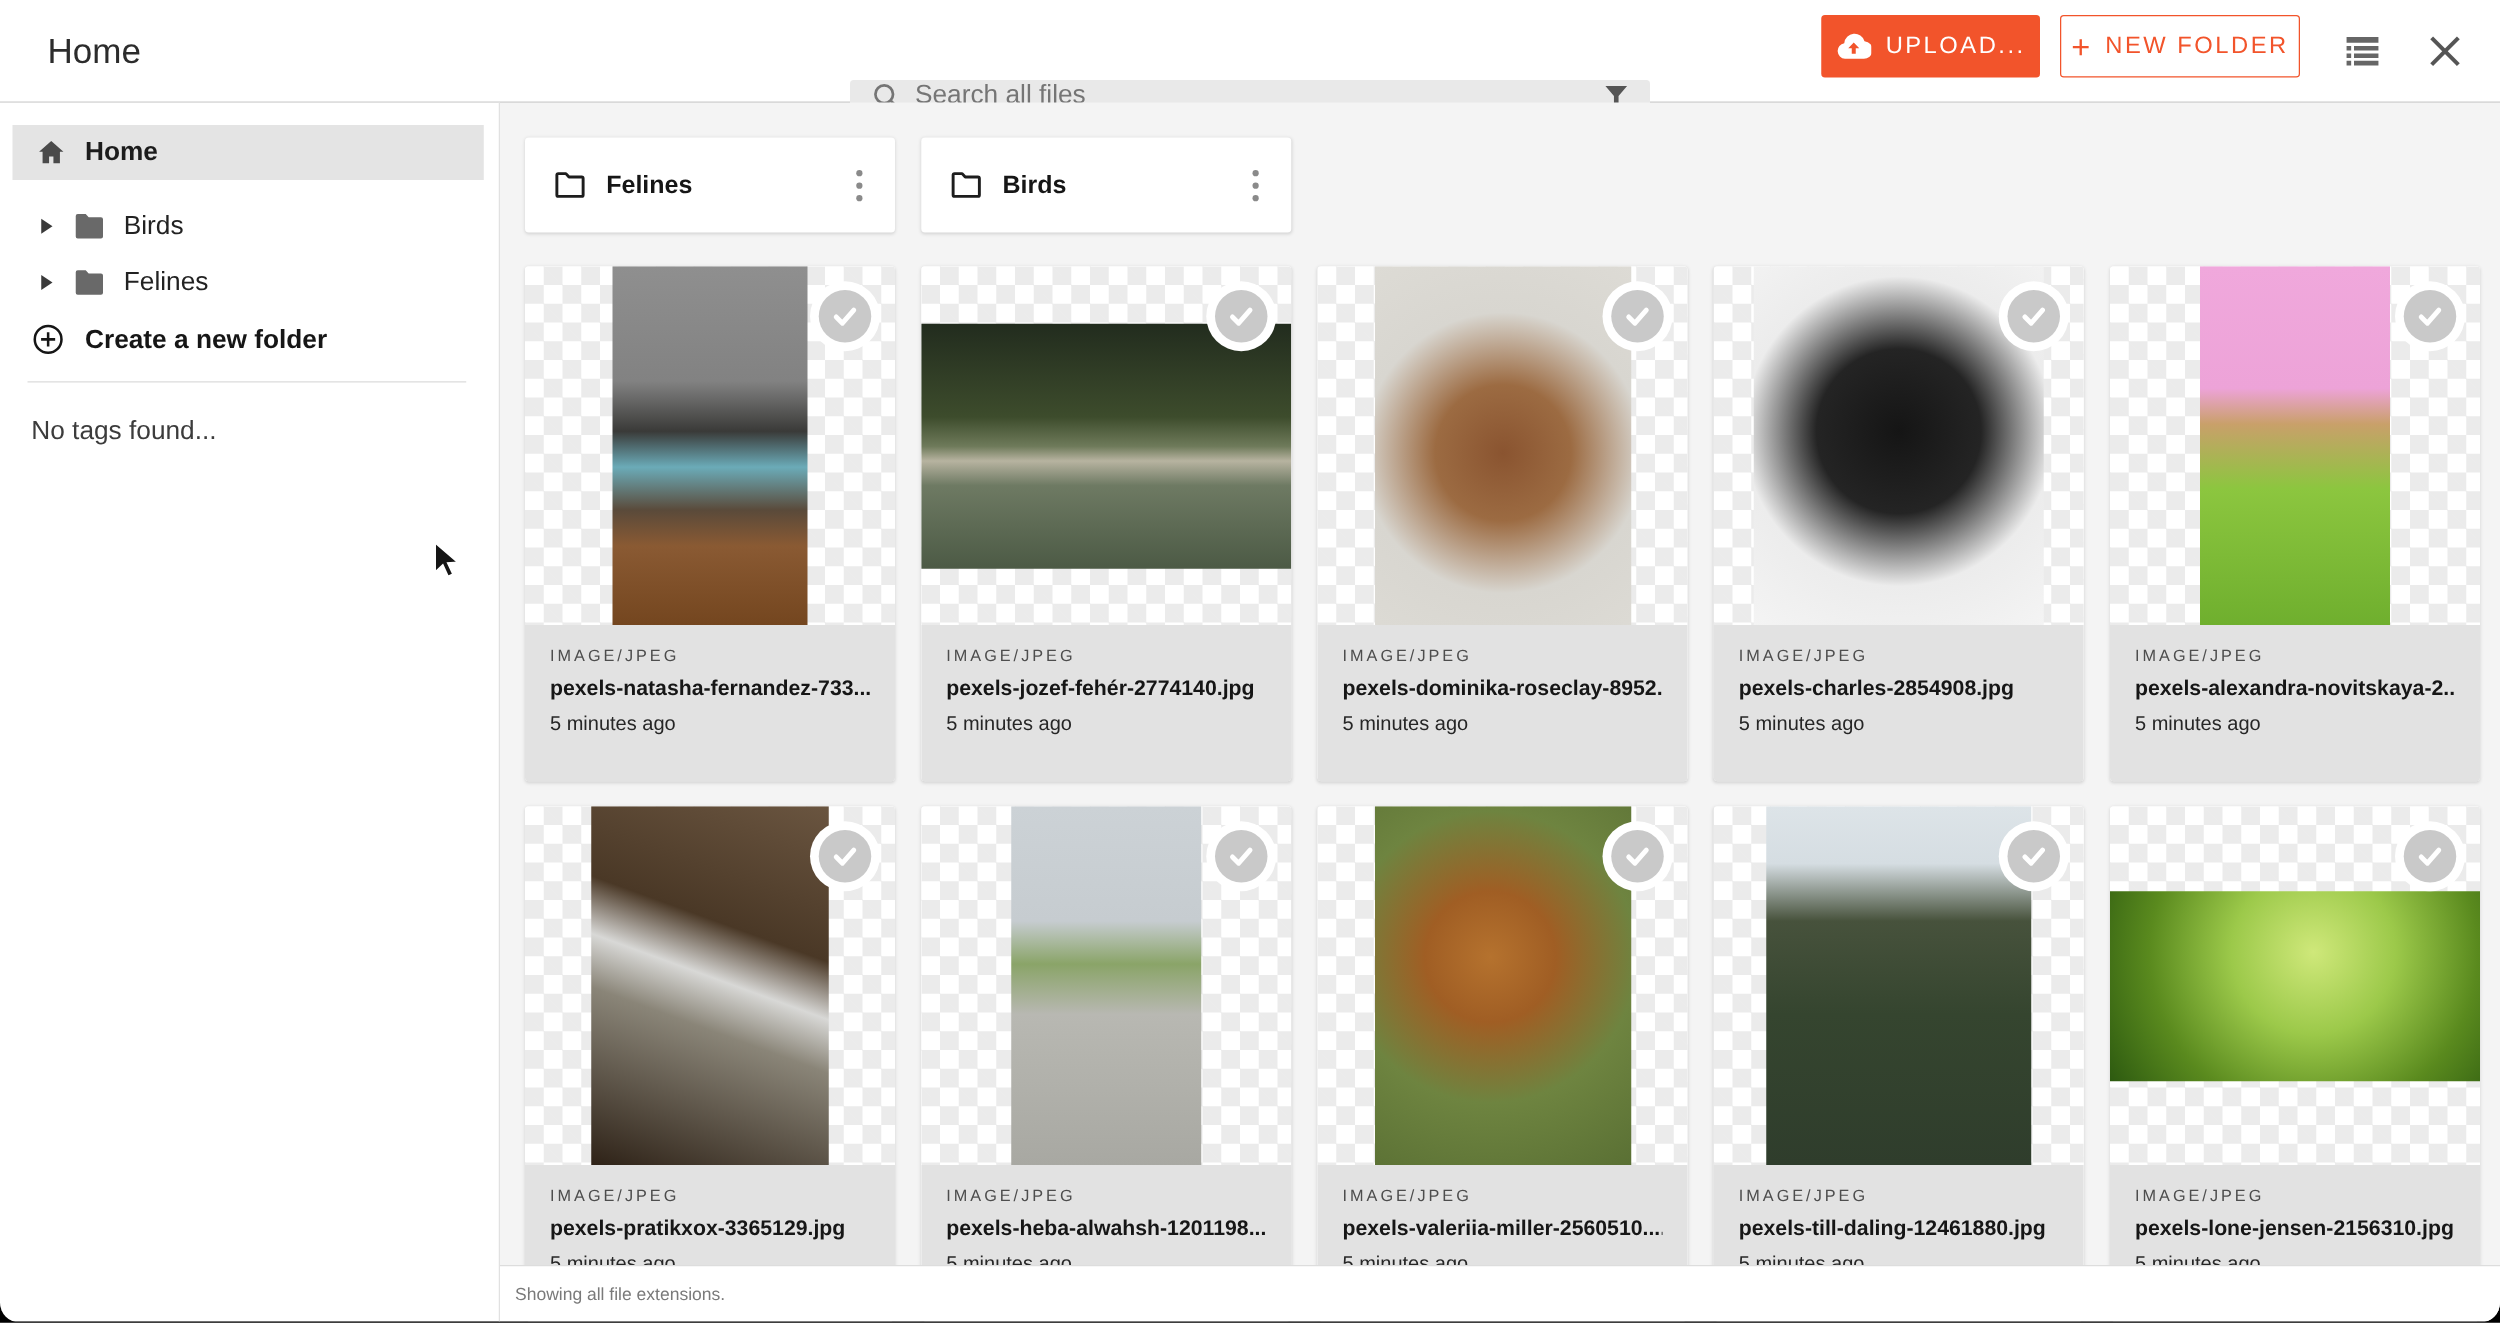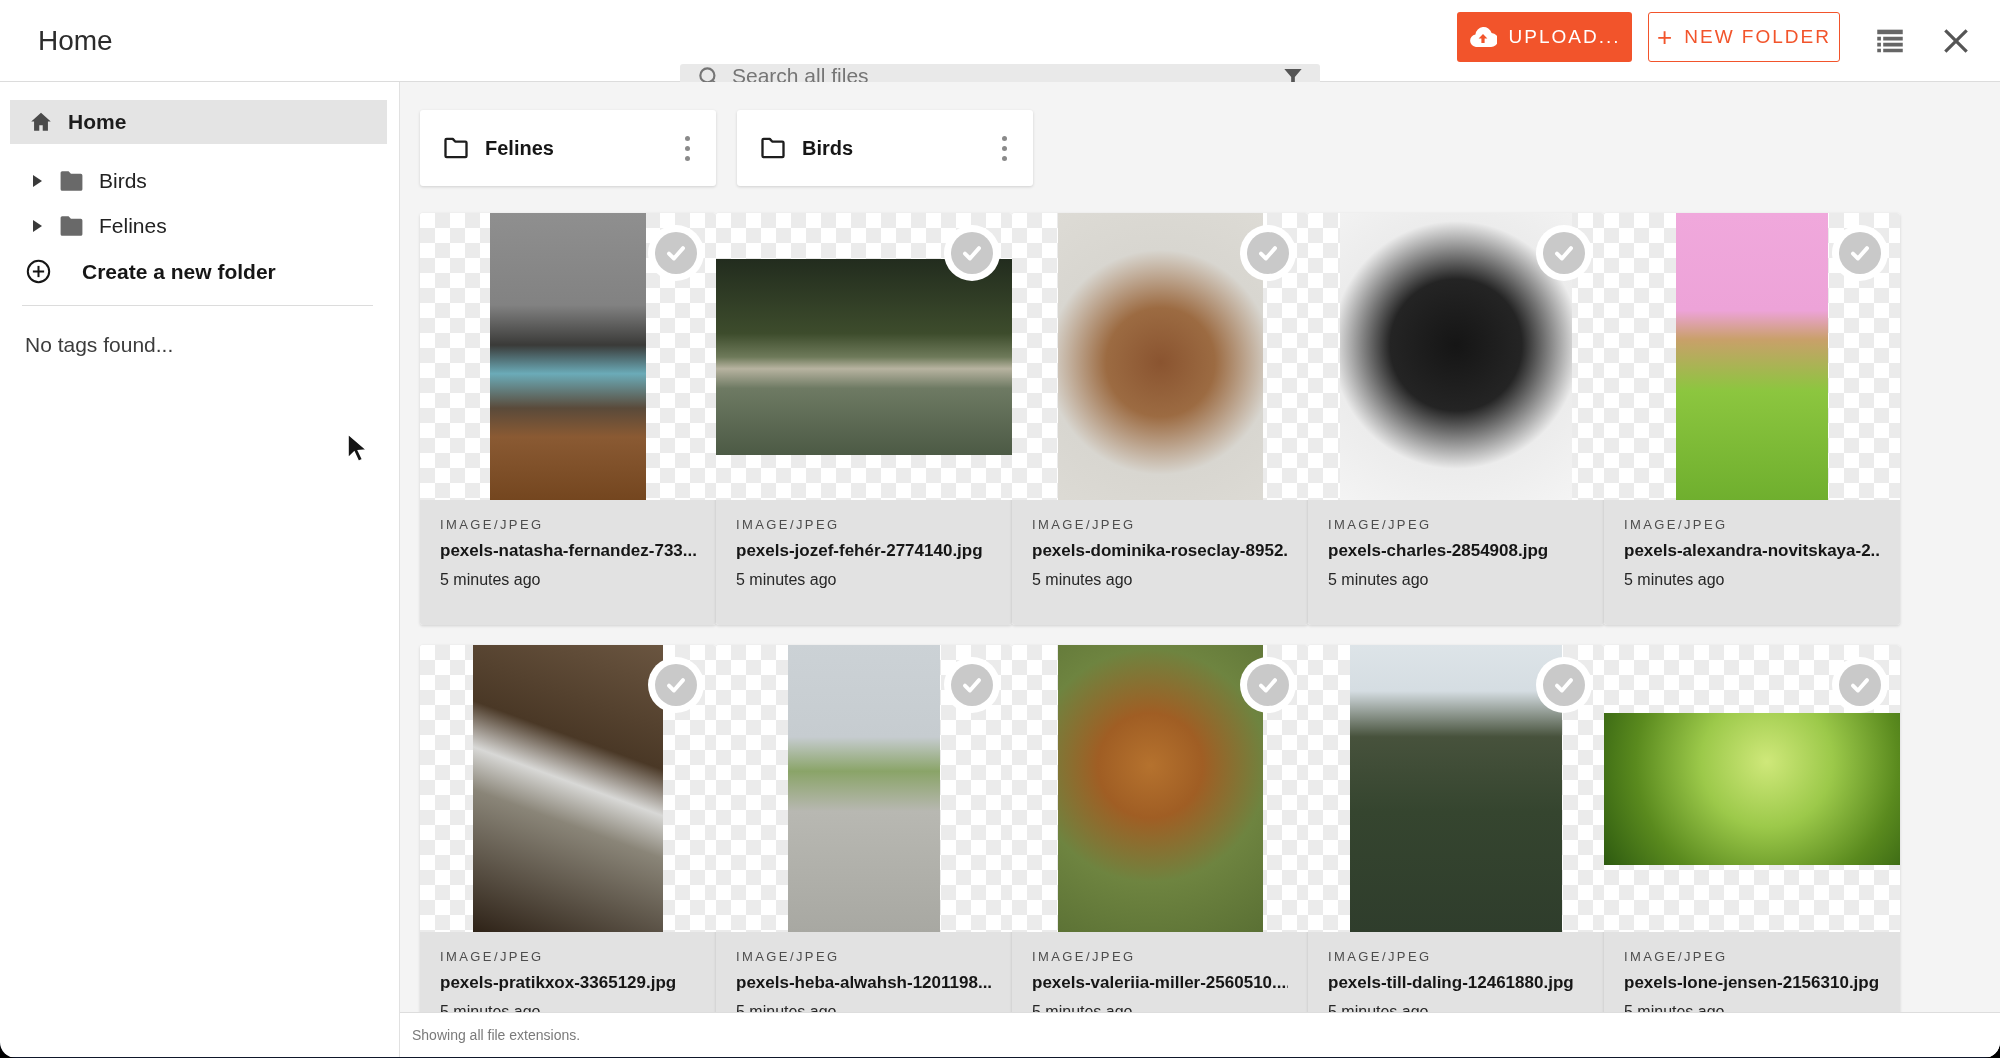--- a/index.html
+++ b/index.html
@@ -1,18 +1,18 @@
 <!DOCTYPE html>
 <html><head>
 <meta charset="utf-8">
 <style>
   * { margin:0; padding:0; box-sizing:border-box; }
   html,body { width:2000px; height:1058px; background:#000; }
   body { font-family:"Liberation Sans","DejaVu Sans",sans-serif; }
-  #app { position:relative; width:2000px; height:1058px; background:#0f172a;
+  #app { position:relative; width:2000px; height:1058px; background:#404040;
          border-radius:0 0 16px 16px; overflow:hidden; }
 
   
   .header { position:relative; height:82px; background:#fff; border-bottom:1px solid #dcdcdc; }
   .title { position:absolute; left:38px; top:25px; font-size:28px; color:#2c2c2c; }
   .searchbar { position:absolute; left:680px; top:16px; width:640px; height:50px;
                background:#e9e9e9; border-radius:3px; display:flex; align-items:flex-start;margin-top:48px; }
   .searchbar .mag { margin:0 10px 0 16px; flex:none; }
   .searchbar input { flex:1; border:none; background:transparent; outline:none;
                      font-size:21px; color:#555; font-family:inherit; }
@@ -39,35 +39,35 @@
                display:flex; align-items:center; padding-left:18px; cursor:pointer; }
   .side-home .lbl { font-size:21px; font-weight:bold; color:#1c1c1c; margin-left:14px; }
   .tree-item { height:45px; display:flex; align-items:center; padding-left:33px;
                cursor:pointer; }
   .caret { width:0; height:0; border-left:9px solid #3a3a3a;
            border-top:6px solid transparent; border-bottom:6px solid transparent;
            margin-right:16px; }
   .tree-item .lbl { font-size:21px; color:#222; margin-left:14px; }
   .create-row { margin-top:10px; display:flex; align-items:center; padding-left:25px;
                 cursor:pointer; }
-  .create-row .lbl { font-size:21px; font-weight:bold; color:#161616; margin-left:30px; }
+  .create-row .lbl { font-size:21px; font-weight:bold; color:#161616; margin-left:16px; }
   .side-divider { border-top:1px solid #dcdcdc; margin:20px 26px 0 22px; }
   .no-tags { margin:27px 0 4px 25px; font-size:21px; color:#3c3c3c; }
 
   
   .folder-row { position:absolute; left:20px; top:28px; display:flex; gap:21px; }
   .folder-card { width:296px; height:76px; background:#fff; border-radius:3px;
                  box-shadow:0 1px 3px rgba(0,0,0,.15); display:flex; align-items:center;
                  padding:0 18px 0 22px; cursor:pointer; }
   .folder-card .lbl { font-size:20px; font-weight:bold; color:#161616; margin-left:15px; flex:1; }
   .kebab { display:flex; flex-direction:column; gap:5px; padding:6px 8px; cursor:pointer; }
   .kebab i { width:5px; height:5px; border-radius:50%; background:#8a8a8a; display:block; }
 
   
-  .grid-row { position:absolute; left:20px; display:flex; }
+  .grid-row { position:absolute; left:20px; display:flex; gap:21px; }
   #row1 { top:131px; }
   #row2 { top:563px; }
   .file-card { width:296px; background:#fff; border-radius:3px; overflow:hidden;
                box-shadow:0 1px 3px rgba(0,0,0,.15); cursor:pointer; }
   .thumb-area { height:287px; position:relative; display:flex; align-items:center;
                 justify-content:center;
                 background-image:
                   linear-gradient(45deg,#ebebeb 25%,transparent 25%,transparent 75%,#ebebeb 75%),
                   linear-gradient(45deg,#ebebeb 25%,#ffffff 25%,#ffffff 75%,#ebebeb 75%);
                 background-size:30px 30px; background-position:0 0,15px 15px; }

